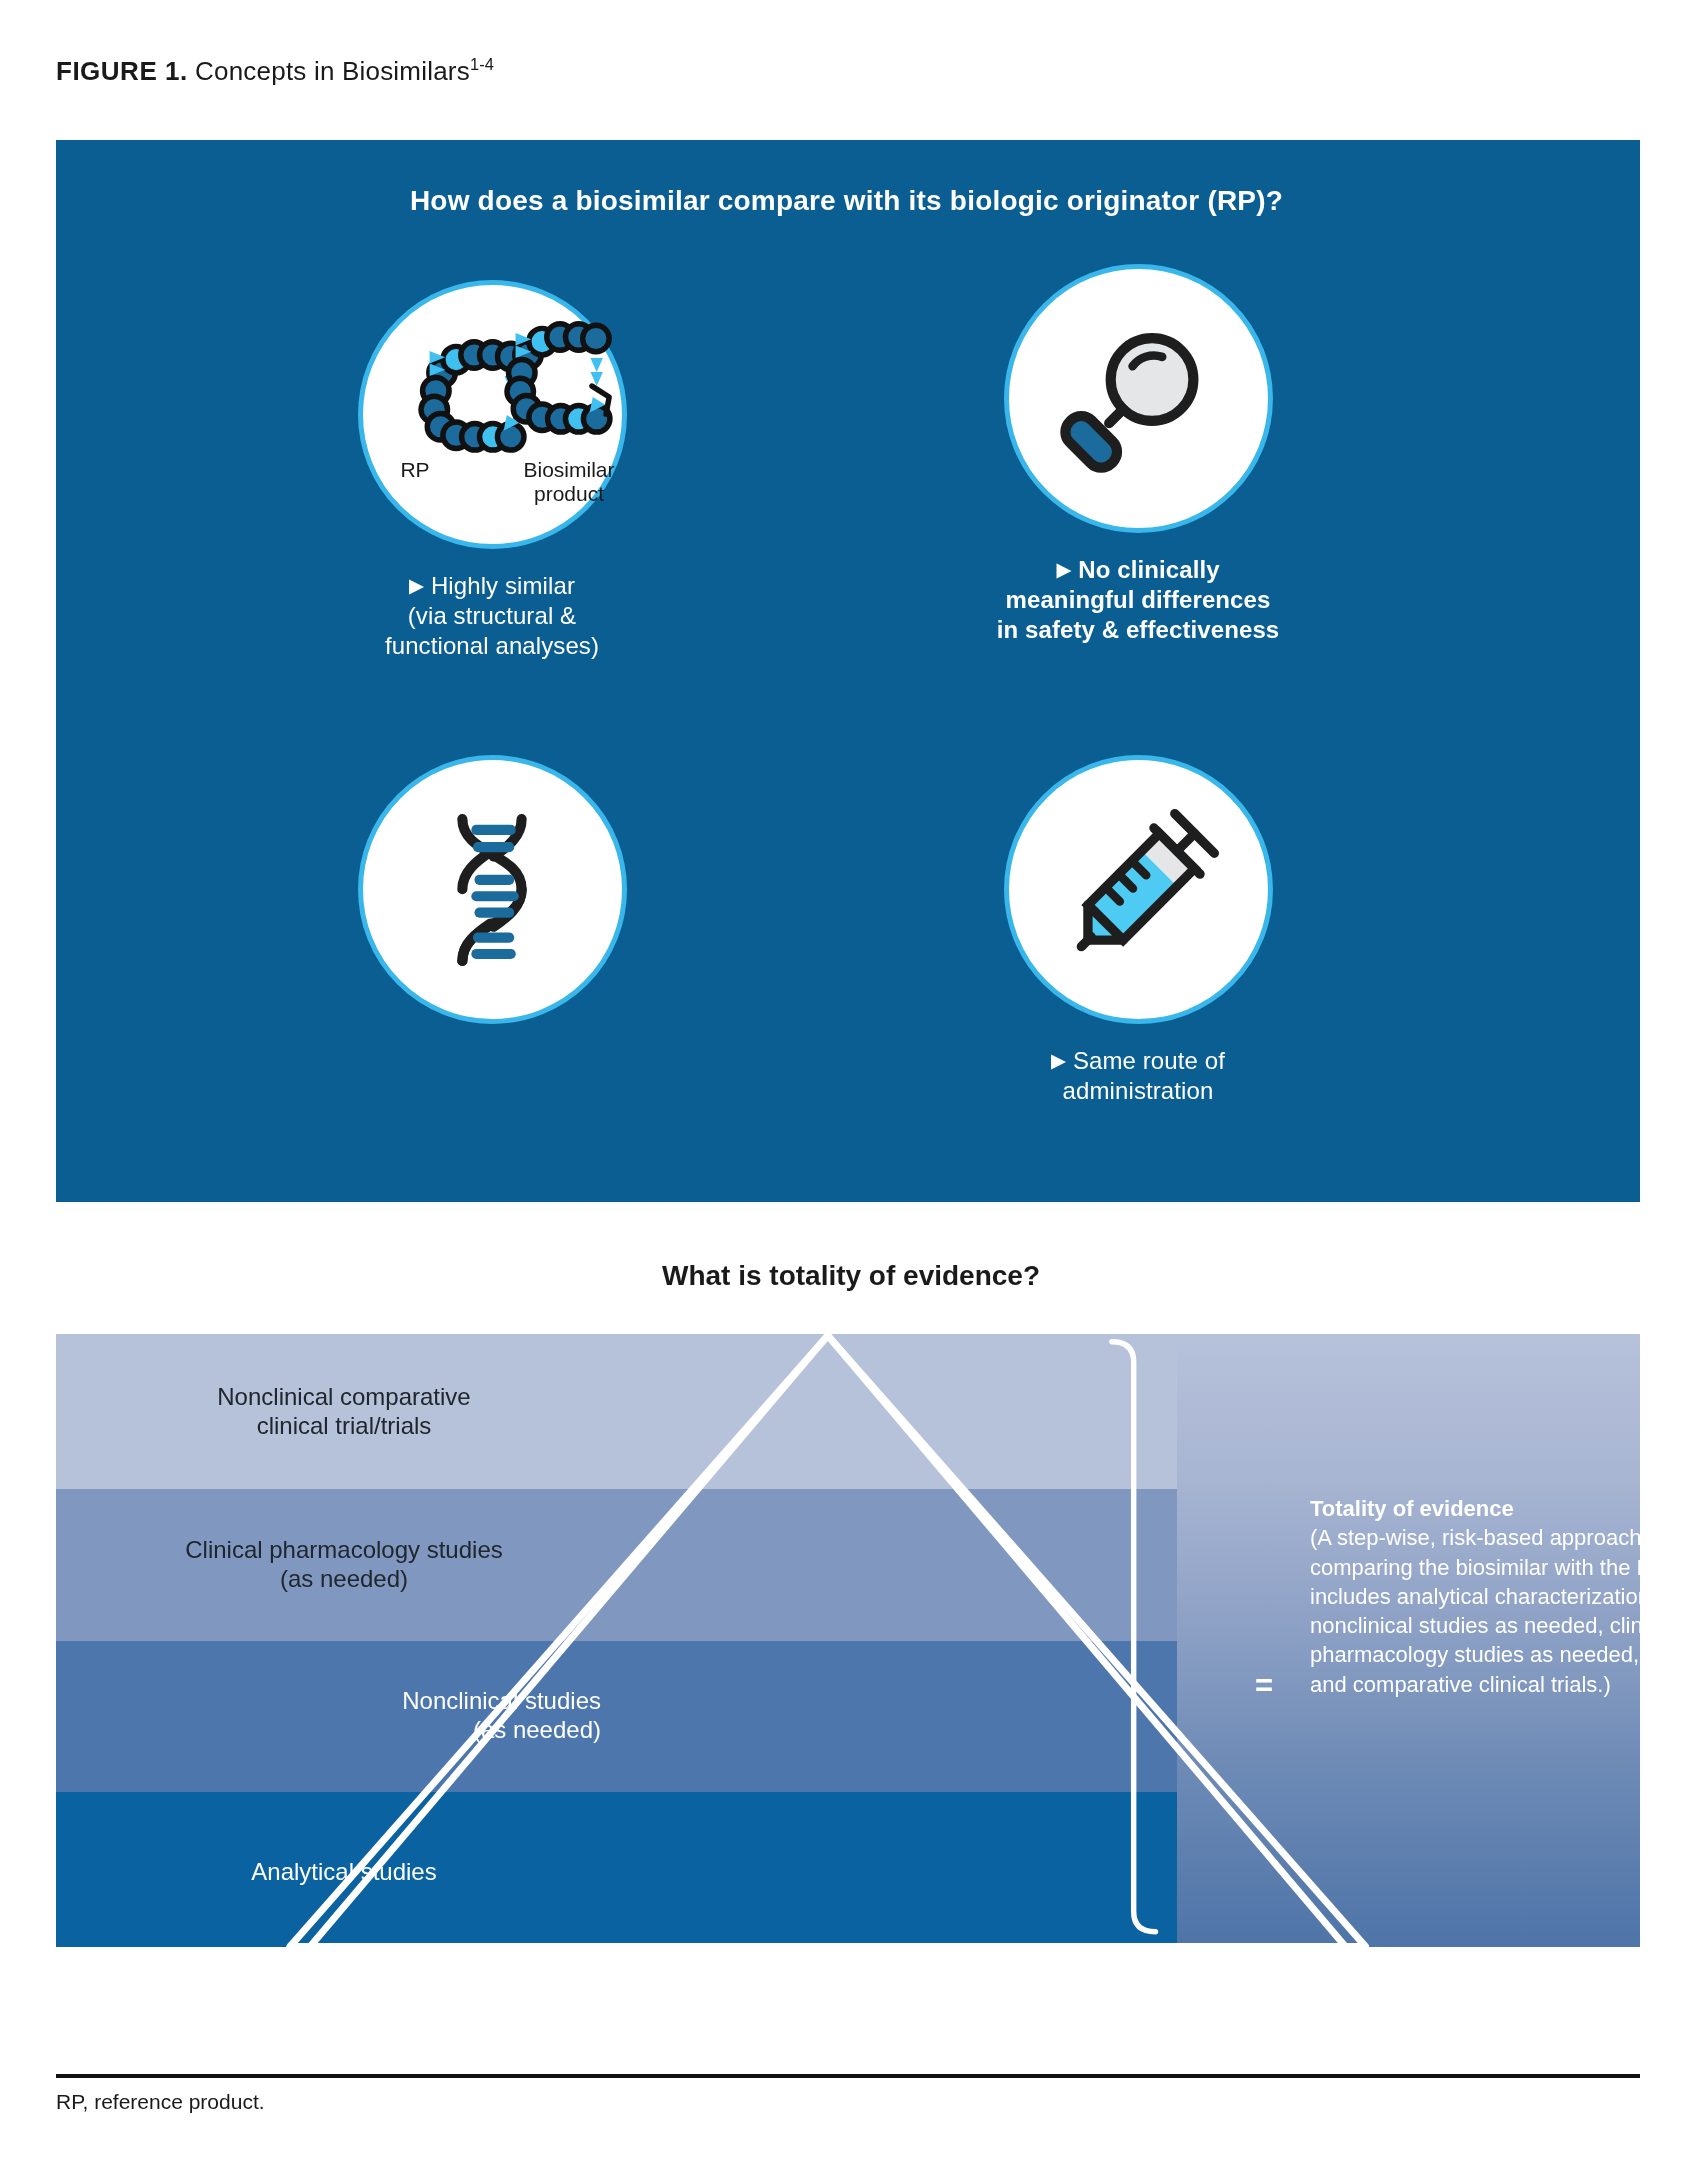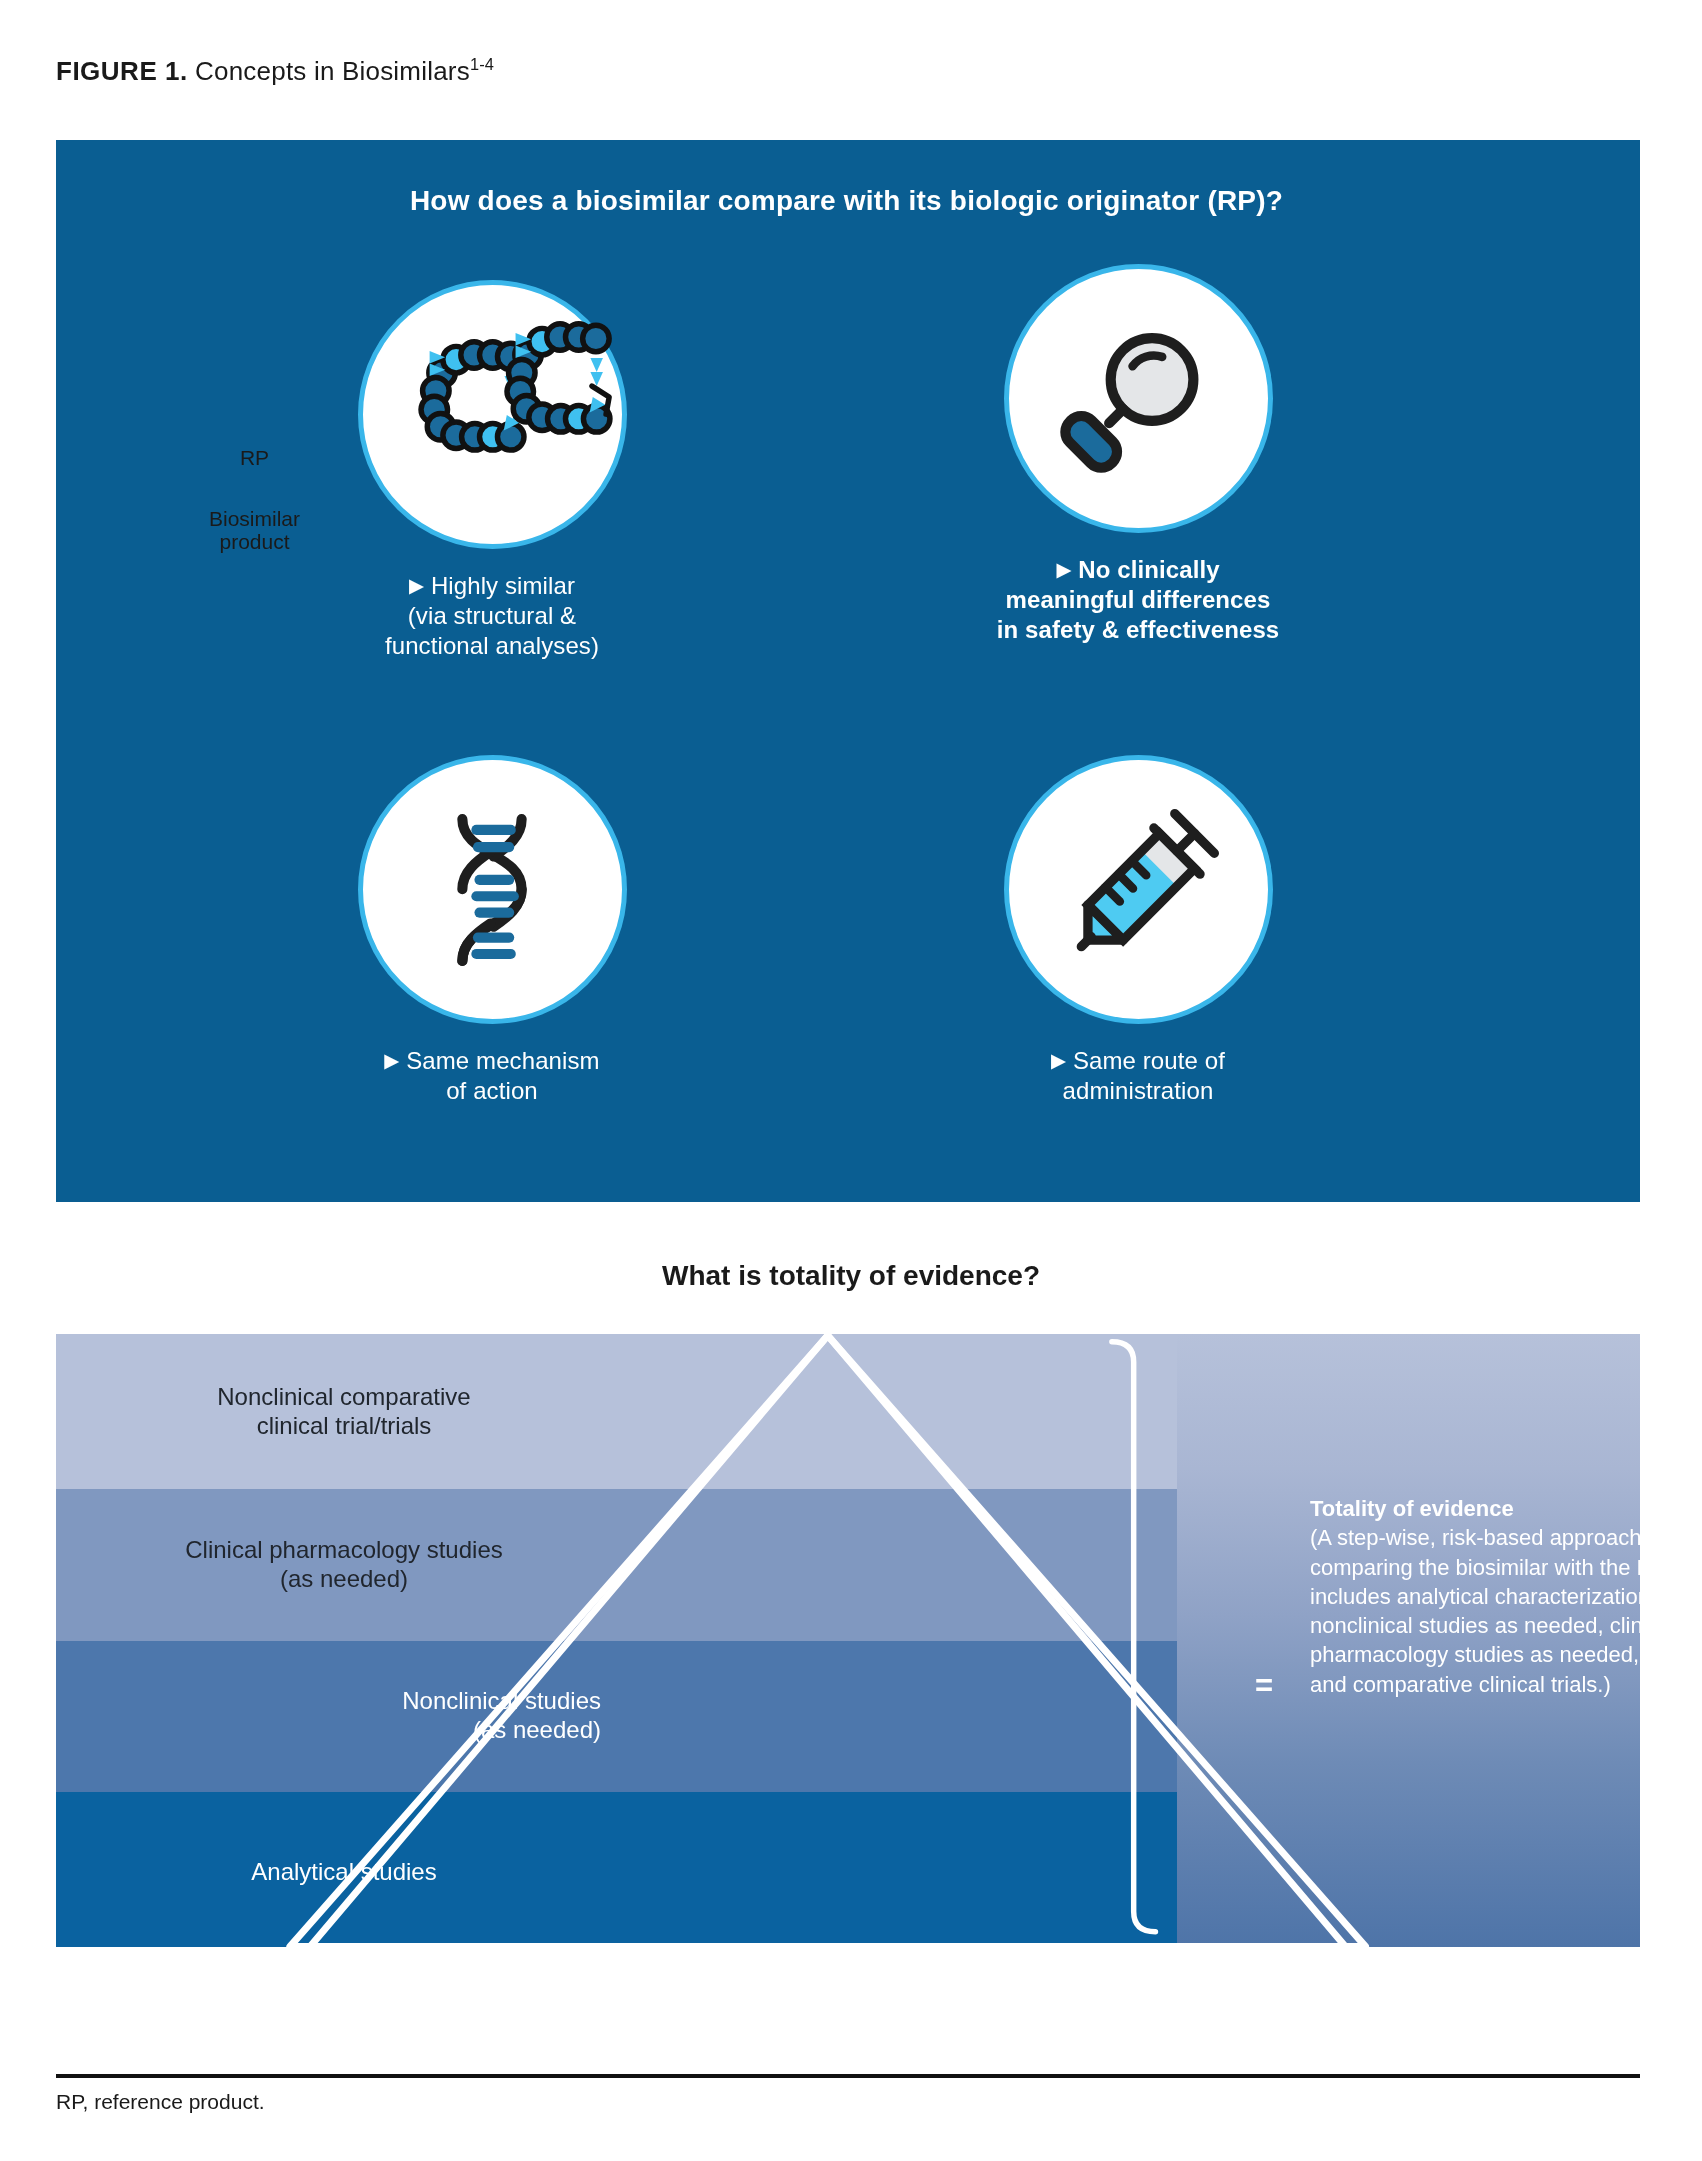--- a/index.html
+++ b/index.html
@@ -43,23 +43,23 @@
   }
 
   .cell-caption{
     margin-top:22px;text-align:center;color:#ffffff;
     font-size:24px;line-height:1.24;letter-spacing:0.1px;
   }
   .cell-caption .arw{font-size:19.5px;vertical-align:1.6px;}
 
   
   .prot-labels{
-    position:absolute;left:0;right:0;top:166px;
+    position:absolute;left:0;right:0;top:178px;
     display:flex;justify-content:center;gap:37px;
-    color:#1a1a1a;font-size:21px;line-height:1.12;text-align:center;flex-direction:column;
+    color:#1a1a1a;font-size:21px;line-height:1.12;text-align:center;
   }
   .prot-labels span{display:block;width:117px;}
 
   
   .toe-heading{
     position:absolute;left:0;right:0;top:1260px;text-align:center;
     color:#1a1a1a;font-size:28px;font-weight:bold;
   }
 
   
@@ -226,24 +226,20 @@
             <line x1="80" y1="28" x2="124" y2="28"></line>
             <line x1="82" y1="50" x2="122" y2="50"></line>
             <line x1="84" y1="92" x2="122" y2="92"></line>
             <line x1="80" y1="113" x2="128" y2="113"></line>
             <line x1="84" y1="134" x2="122" y2="134"></line>
             <line x1="82" y1="166" x2="122" y2="166"></line>
             <line x1="80" y1="187" x2="124" y2="187"></line>
           </g>
         </svg>
       </div>
-    </div>
-    <div class="cell-caption">
-      <div><span class="arw">▶</span> <span>Same mechanism</span></div>
-      <div>of action</div>
     </div>
   </div>
 
   <div class="cell c4">
     <div class="circle-wrap">
       <div class="circle">
         <svg width="171" height="171" viewBox="0 0 220 220">
           <g transform="rotate(45 110 110)">
             <rect x="78" y="40" width="64" height="130" fill="#4ECBF2" stroke="none"></rect>
             <rect x="78" y="40" width="64" height="32" fill="#E4E6E8" stroke="none"></rect>

